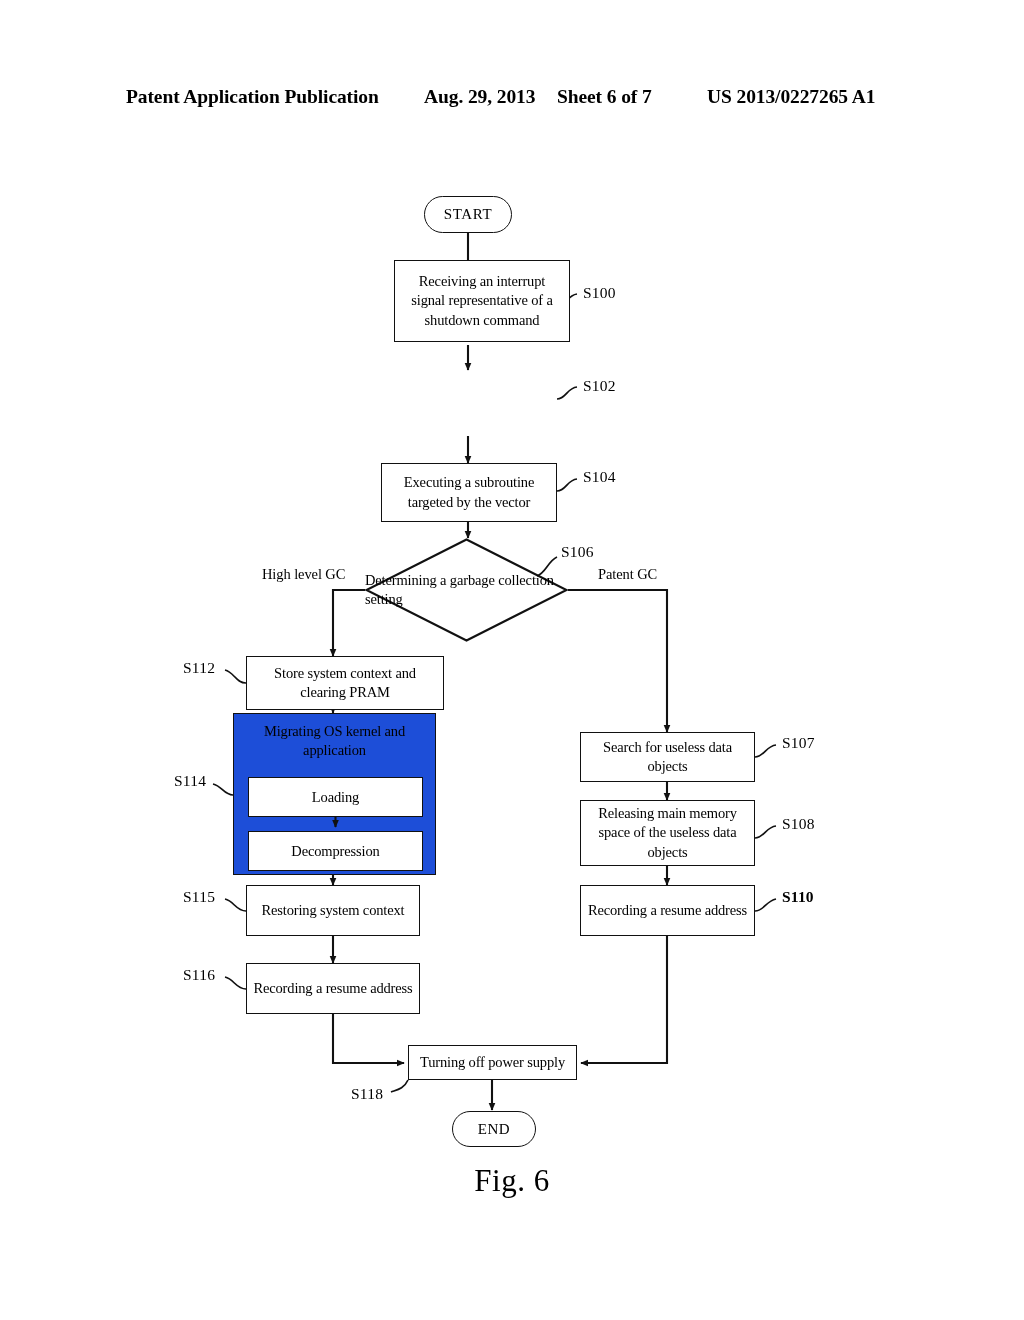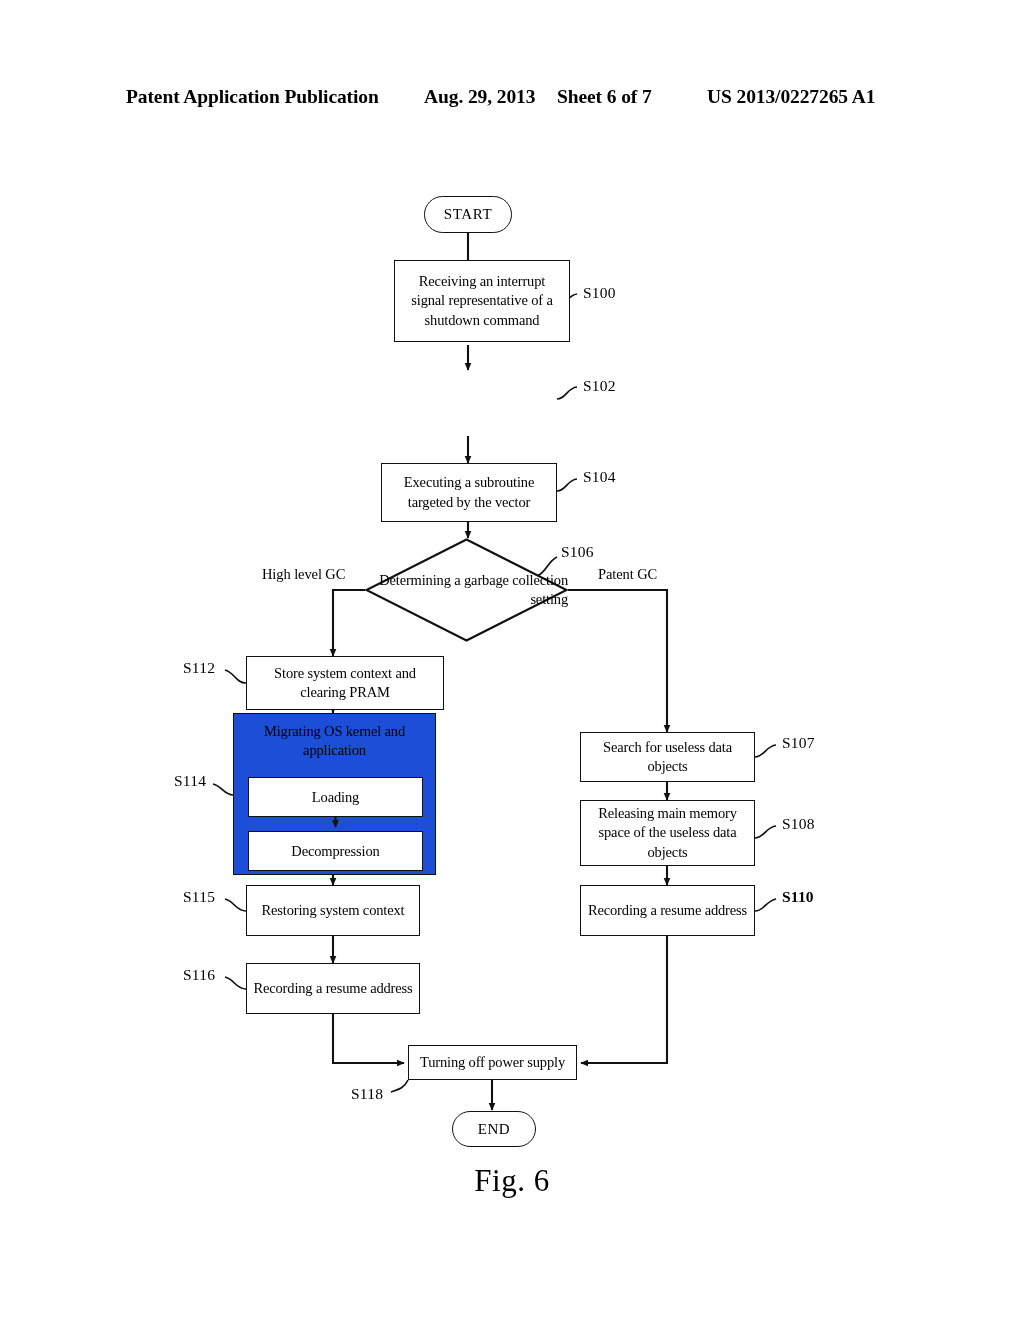--- a/index.html
+++ b/index.html
@@ -110,21 +110,21 @@
   .diamond-wrap svg { display: block; overflow: visible; }
   .diamond-label {
     position: absolute;
     left: 0;
     top: 0;
     width: 100%;
     height: 100%;
     display: flex;
     align-items: center;
     justify-content: center;
-    text-align: right;
+    text-align: left;
     font-size: 14.5px;
     line-height: 1.32;
     letter-spacing: -0.15px;
     pointer-events: none;
   }
 
   
   .step-ref {
     position: absolute;
     font-size: 15.5px;

